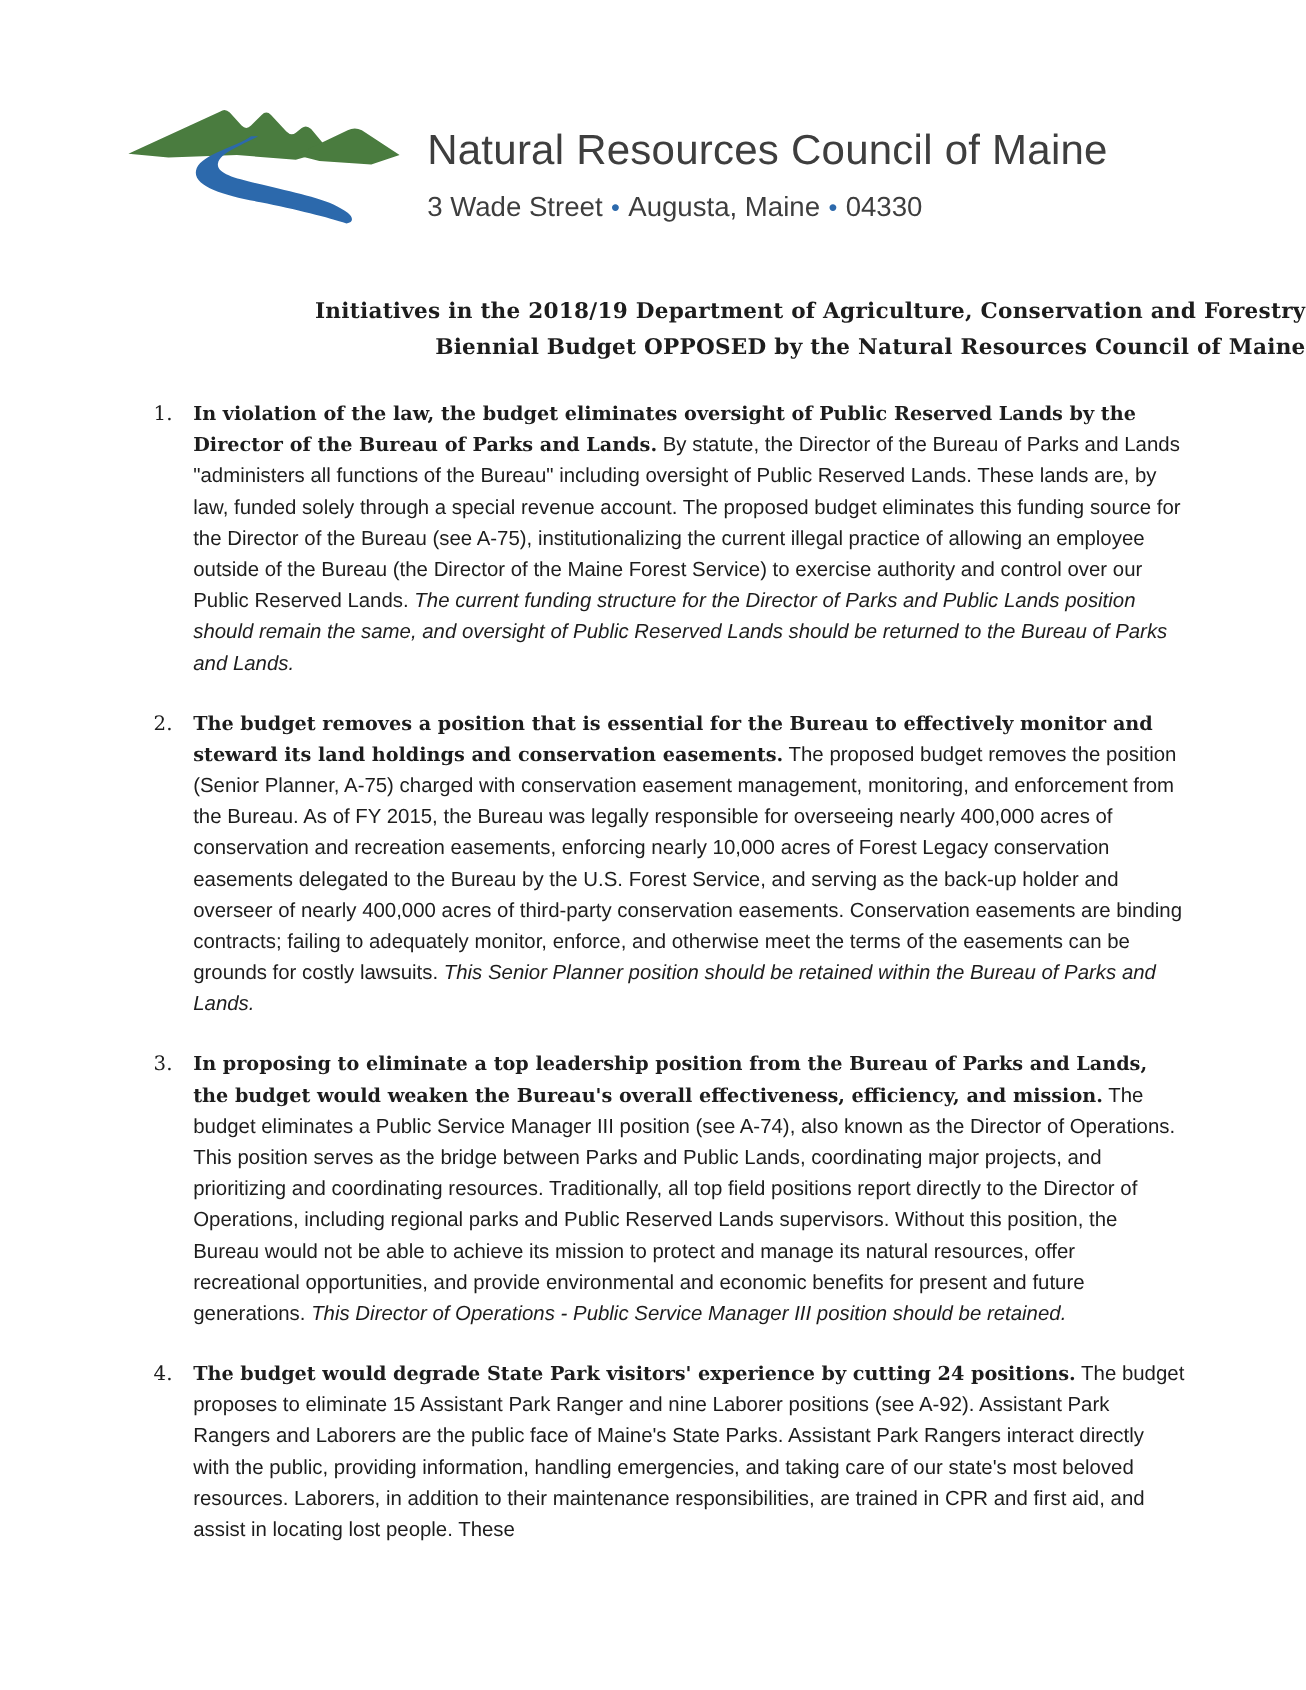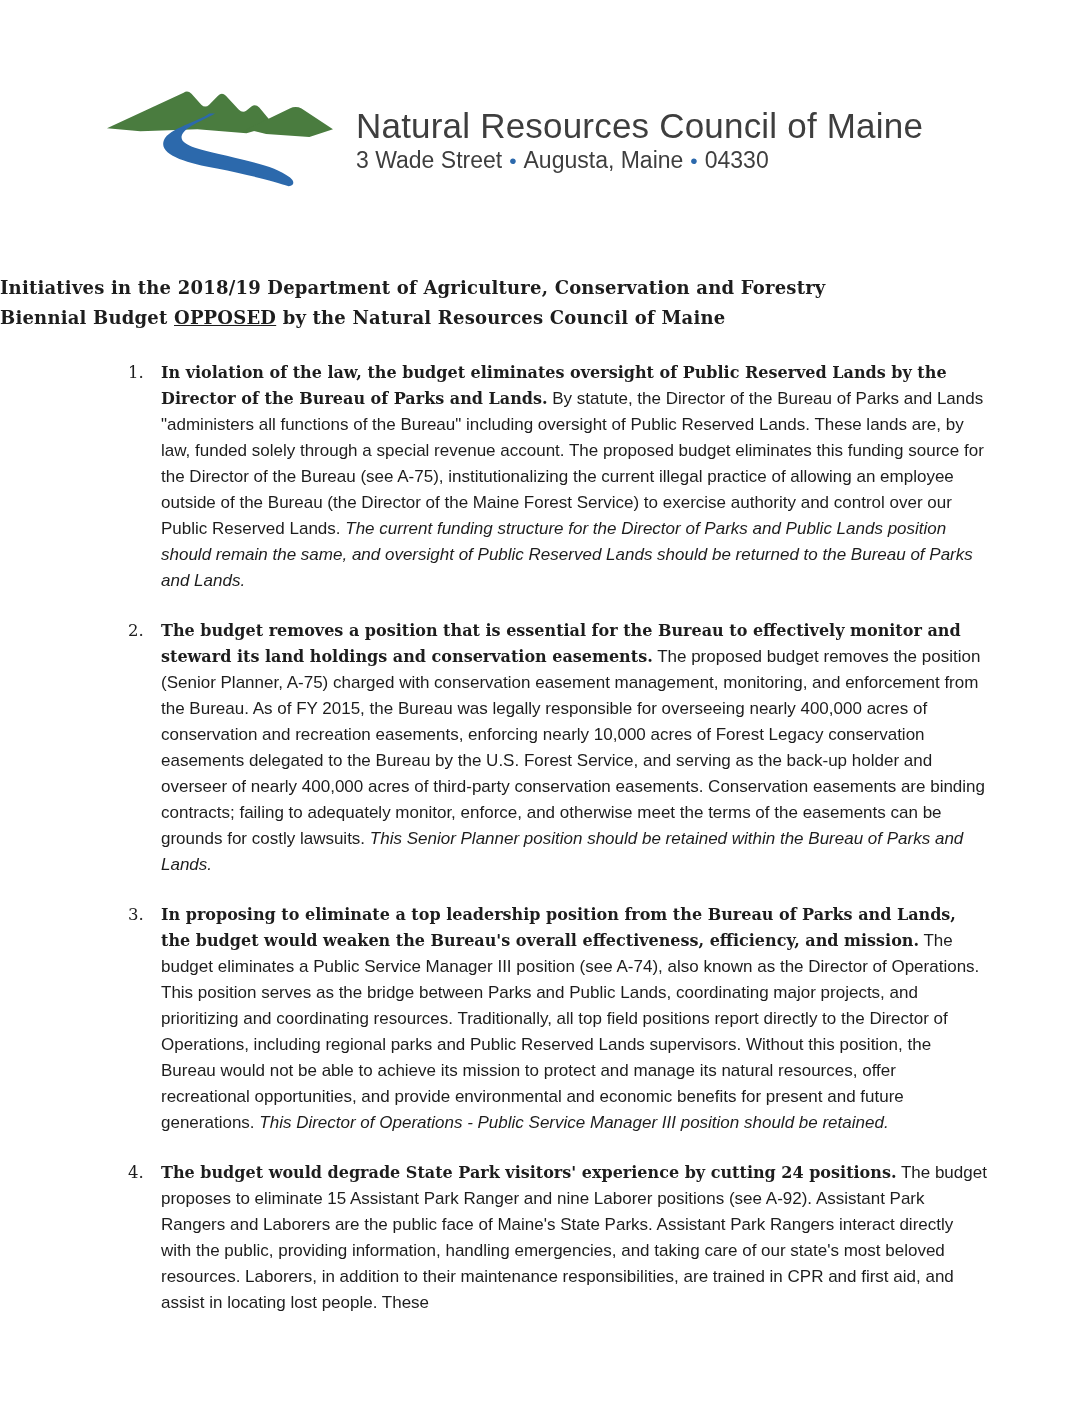--- a/index.html
+++ b/index.html
@@ -12,30 +12,30 @@
   }
   .logo-row { display: flex; align-items: flex-start; margin: 84px 0 0 100px; gap: 10px; }
   .logo-mark { width: 238px; height: 113px; flex: 0 0 auto; }
   .logo-mark .mtn { fill: var(--logo-green, #4a7c3f); }
   .logo-mark .river { fill: var(--logo-blue, #2c69ac); }
   .header-text { margin-left: 8px; padding-top: 22px; color: var(--header-text, #3e3e3e); }
   .org-name {
     font-size: 35px; font-weight: 400; line-height: 1.15; letter-spacing: 0.2px;
     white-space: nowrap;
   }
-  .address { font-size: 23px; margin-top: 1px; white-space: nowrap; }
+  .address { font-size: 23px; margin-top: 13px; white-space: nowrap; }
   .address .dot { color: var(--logo-blue, #2c69ac); margin: 0 7px; font-size: 21px; }
   .doc-title {
-    margin-top: 76px; text-align: left;
+    margin-top: 48px; text-align: right;
     font-family: "DejaVu Serif", serif; font-weight: 700;
     font-size: 18px; line-height: 30px; letter-spacing: 0.2px;
     color: var(--body-text, #1d1d1d);
   }
   .doc-title .tline { white-space: nowrap; }
-  .underline { text-decoration: underline; }
+  .underline { }
   .content { margin: 27px 100px 0 128px; }
   .item {
     position: relative; padding-left: 33px;
     font-size: 17px; line-height: 26px; margin-bottom: 24px;
     text-align: left;
   }
   .num {
     position: absolute; left: 0; top: 0;
     font-family: "DejaVu Serif", serif; font-weight: 400; font-size: 16.5px;
   }

